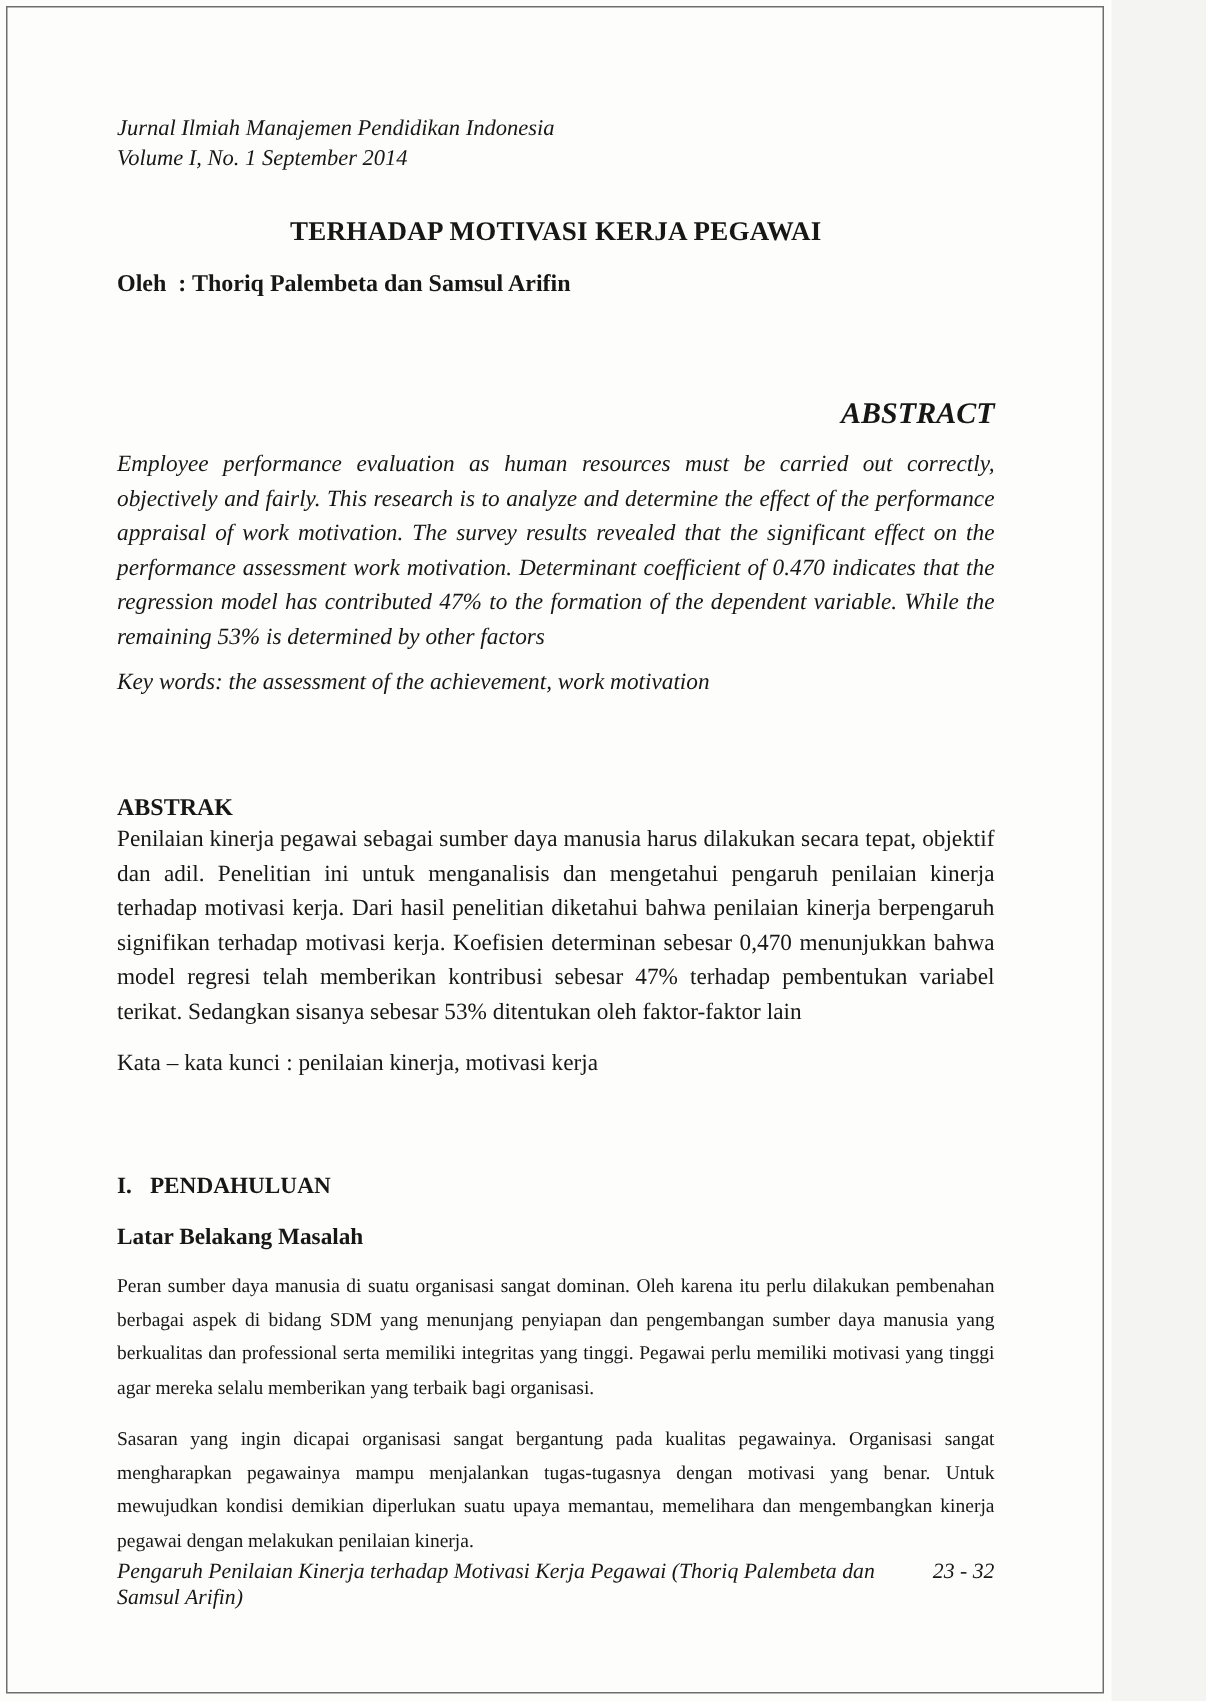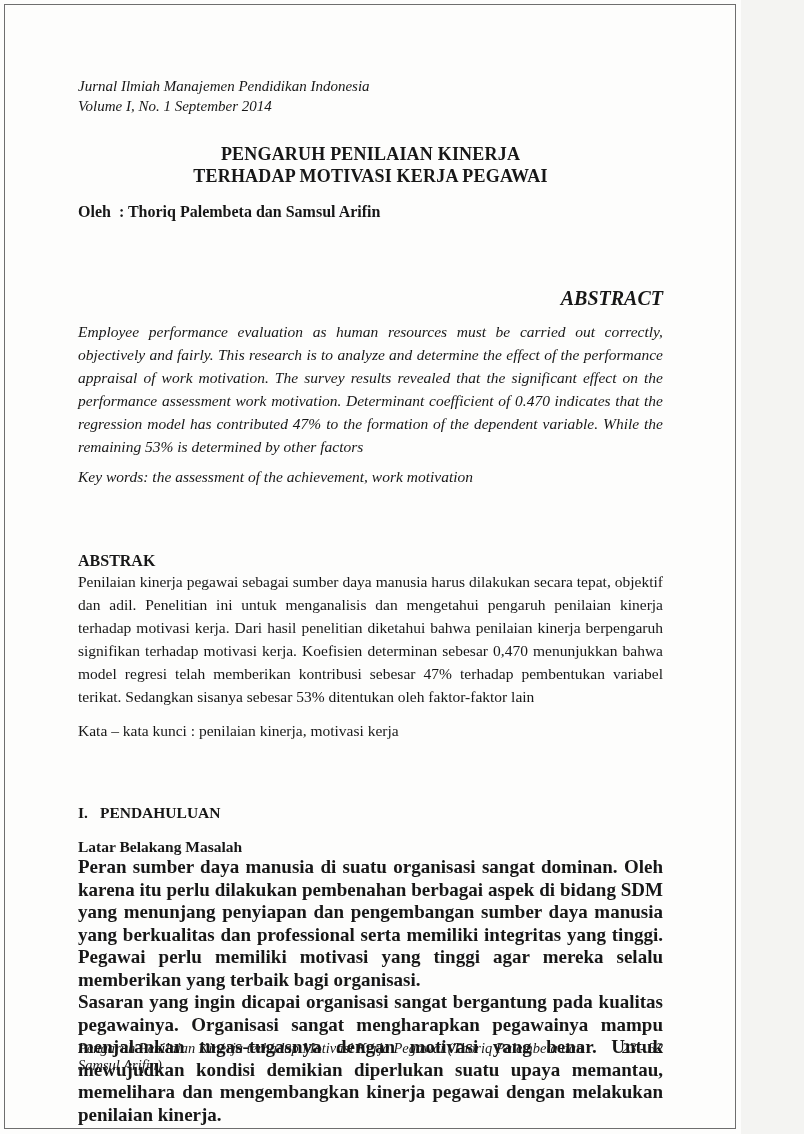--- a/index.html
+++ b/index.html
@@ -92,26 +92,25 @@
   .section-heading .sec-num {
     display: inline-block;
     margin-right: 12px;
   }
   .sub-heading {
     margin-top: 16px;
     font-weight: bold;
     font-size: 15.5px;
   }
   .body-paragraph {
-    margin-top: 0;
-    font-size: 19px;
+    margin-top: 12px;
+    font-size: 13px;
     line-height: 22.5px;
     text-align: justify;
     text-align-last: left;
-    font-weight: bold;
   }
   .page-footer {
     position: absolute;
     top: 1040px;
     left: 78px;
     right: 78px;
     display: flex;
     justify-content: space-between;
     font-style: italic;
     font-size: 14.5px;
@@ -126,21 +125,20 @@
   <div class="page-border"></div>
 
   <div class="content">
 
     <div class="journal-header">
       <div>Jurnal Ilmiah Manajemen Pendidikan Indonesia</div>
       <div>Volume I, No. 1 September 2014</div>
     </div>
 
     <div class="paper-title">
-      <div>PENGARUH PENILAIAN KINERJA</div>
       <div>TERHADAP MOTIVASI KERJA PEGAWAI</div>
     </div>
 
     <div class="byline">Oleh  : Thoriq Palembeta dan Samsul Arifin</div>
 
     <div class="abstract-heading-en">ABSTRACT</div>
     <div class="abstract-body-en">Employee performance evaluation as human resources must be carried out correctly, objectively and fairly. This research is to analyze and determine the effect of the performance appraisal of work motivation. The survey results revealed that the significant effect on the performance assessment work motivation. Determinant coefficient of 0.470 indicates that the regression model has contributed 47% to the formation of the dependent variable. While the remaining 53% is determined by other factors</div>
     <div class="keywords-en">Key words: the assessment of the achievement, work motivation</div>
 
     <div class="abstract-heading-id">ABSTRAK</div>

